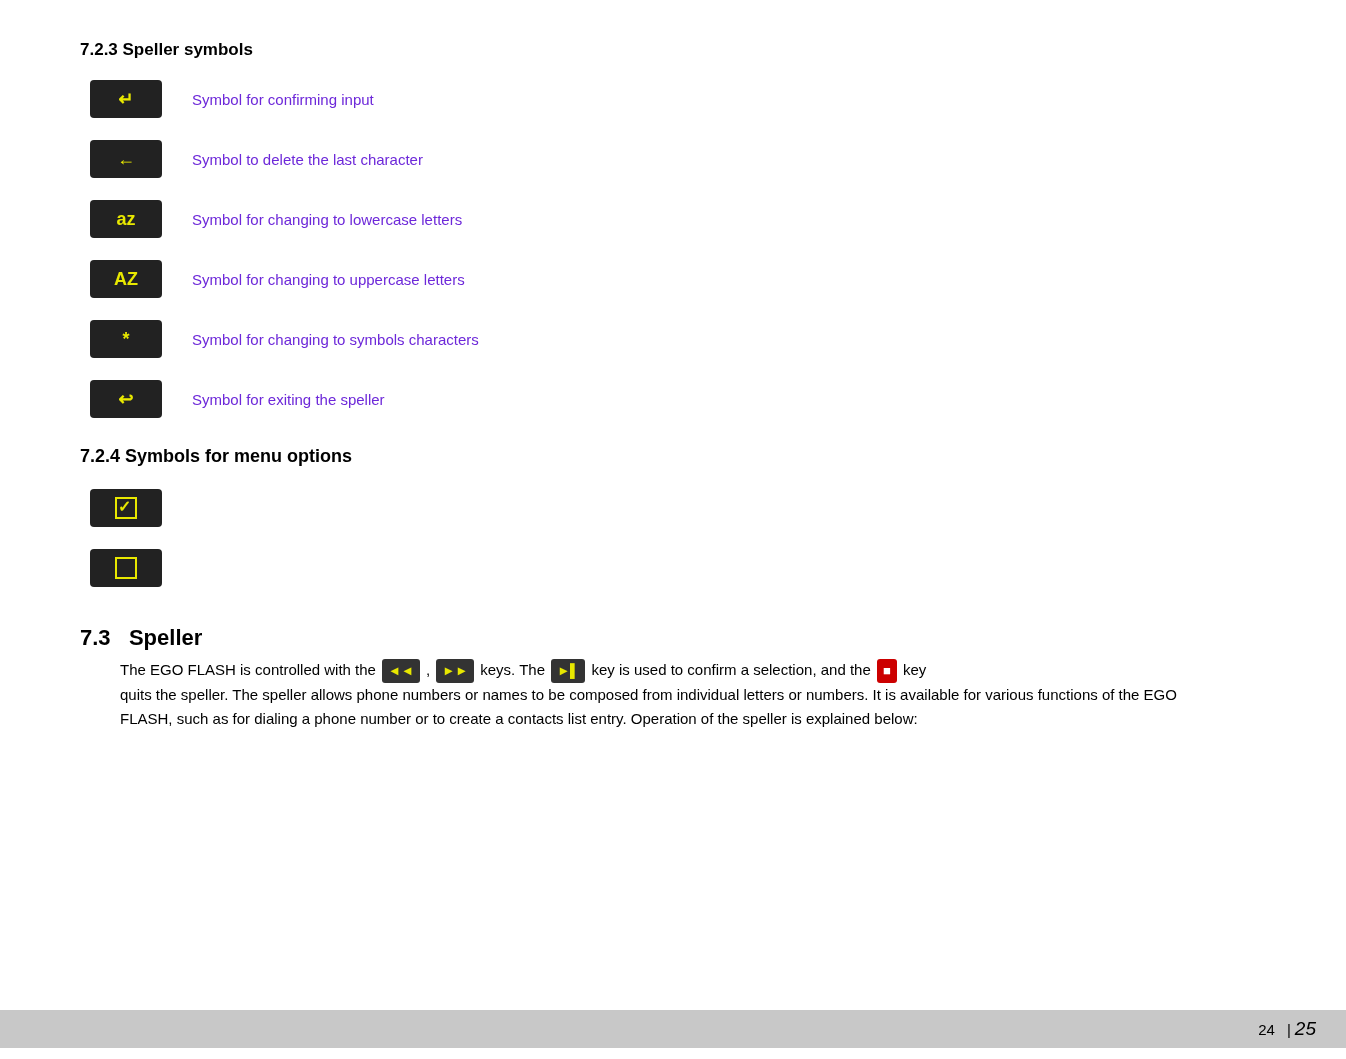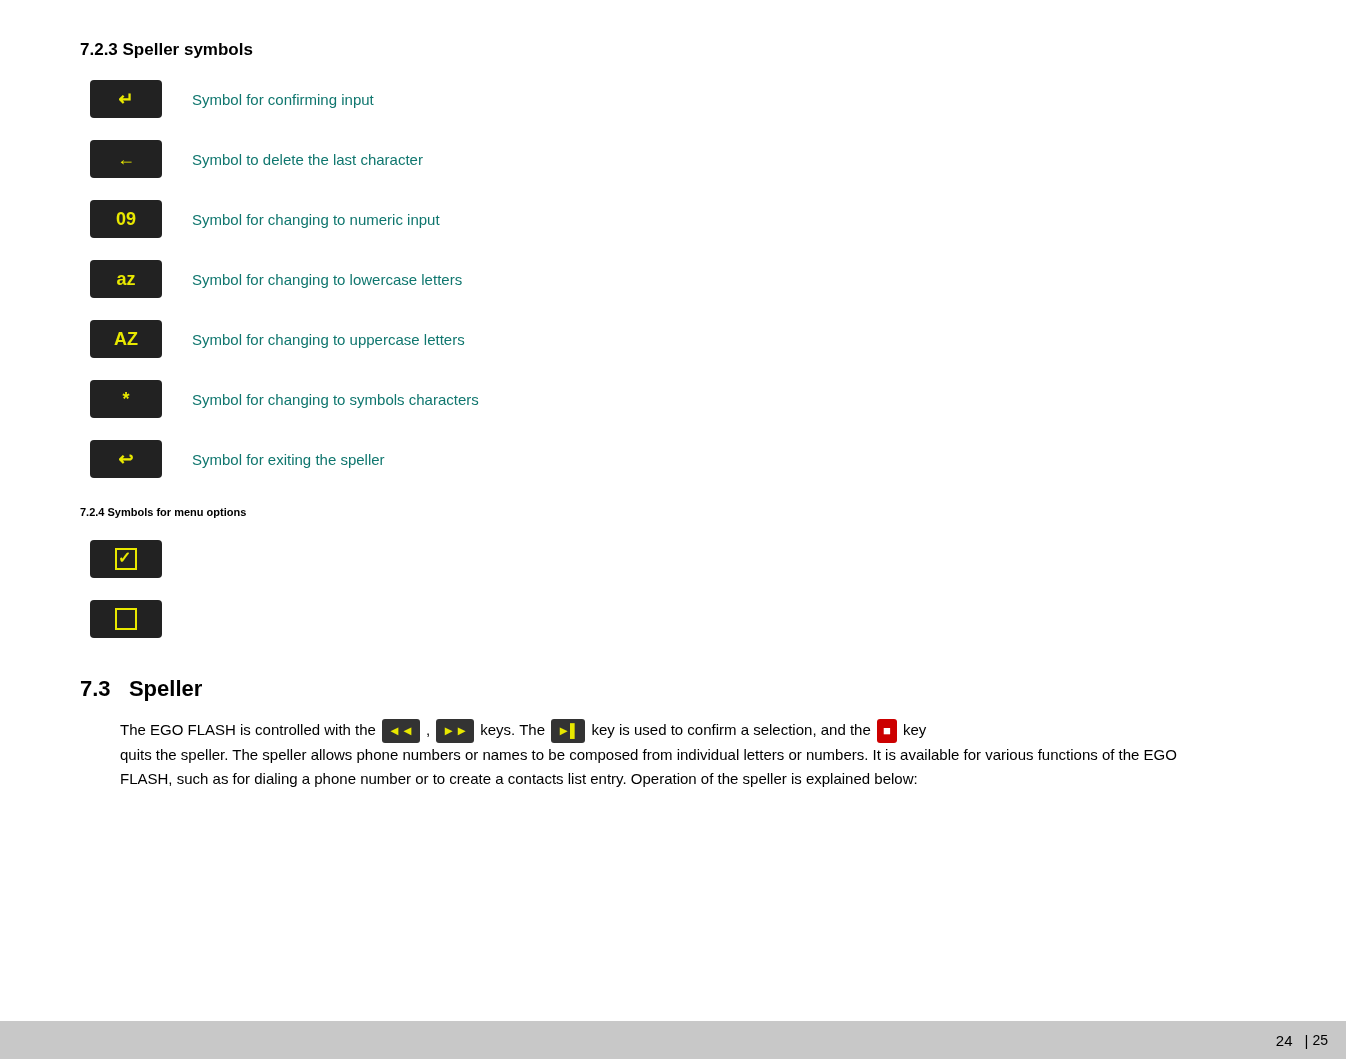--- a/index.html
+++ b/index.html
@@ -38,35 +38,35 @@
       margin-right: 30px;
       flex-shrink: 0;
       font-weight: bold;
       font-size: 18px;
     }
     .symbol-badge.yellow-text {
       color: #e8e800;
     }
     .symbol-desc {
       font-size: 15px;
-      color: #0f766e;
+      color: #6d28d9;
     }
     .subsection-title {
-      font-size: 11px;
+      font-size: 18px;
       font-weight: bold;
       margin-top: 28px;
       margin-bottom: 22px;
     }
     .section-73 {
       margin-top: 38px;
     }
     .section-73-title {
       font-size: 22px;
       font-weight: bold;
-      margin-bottom: 16px;
+      margin-bottom: 7px;
     }
     .section-73-text {
       font-size: 15px;
       line-height: 1.6;
       max-width: 1100px;
       margin-left: 40px;
     }
     .inline-btn {
       display: inline-flex;
       align-items: center;
@@ -88,48 +88,49 @@
       font-size: 13px;
       font-weight: bold;
       vertical-align: middle;
       margin: 0 2px;
       display: inline-flex;
       align-items: center;
       justify-content: center;
     }
     .page-footer {
       position: absolute;
-      bottom: 0;
+      bottom: 11px;
       right: 0;
       width: 100%;
       display: flex;
       justify-content: flex-end;
       align-items: center;
       background: #c8c8c8;
       height: 38px;
-      padding-right: 18px;
+      padding-right: 30px;
     }
     .page-numbers {
       display: flex;
       align-items: center;
       font-size: 15px;
       color: #000;
     }
     .page-num-current {
       font-size: 15px;
       color: #000;
       margin-right: 8px;
     }
     .page-num-sep {
       margin: 0 4px;
       color: #000;
     }
     .page-num-next {
-      font-size: 14px;
-      color: #000;
+      font-size: 19px;
+      color: #000;
+      font-style: italic;
     }
     
     .check-box {
       display: inline-flex;
       align-items: center;
       justify-content: center;
       background: #222;
       min-width: 72px;
       height: 38px;
       border-radius: 4px;
@@ -175,26 +176,20 @@
     <span class="symbol-desc">Symbol for confirming input</span>
   </div>
 
   <div class="symbol-row">
     <div class="symbol-badge yellow-text">
       <span>←</span>
     </div>
     <span class="symbol-desc">Symbol to delete the last character</span>
   </div>
 
-  <div class="symbol-row">
-    <div class="symbol-badge yellow-text">
-      <span>09</span>
-    </div>
-    <span class="symbol-desc">Symbol for changing to numeric input</span>
-  </div>
 
   <div class="symbol-row">
     <div class="symbol-badge yellow-text">
       <span>az</span>
     </div>
     <span class="symbol-desc">Symbol for changing to lowercase letters</span>
   </div>
 
   <div class="symbol-row">
     <div class="symbol-badge yellow-text">

